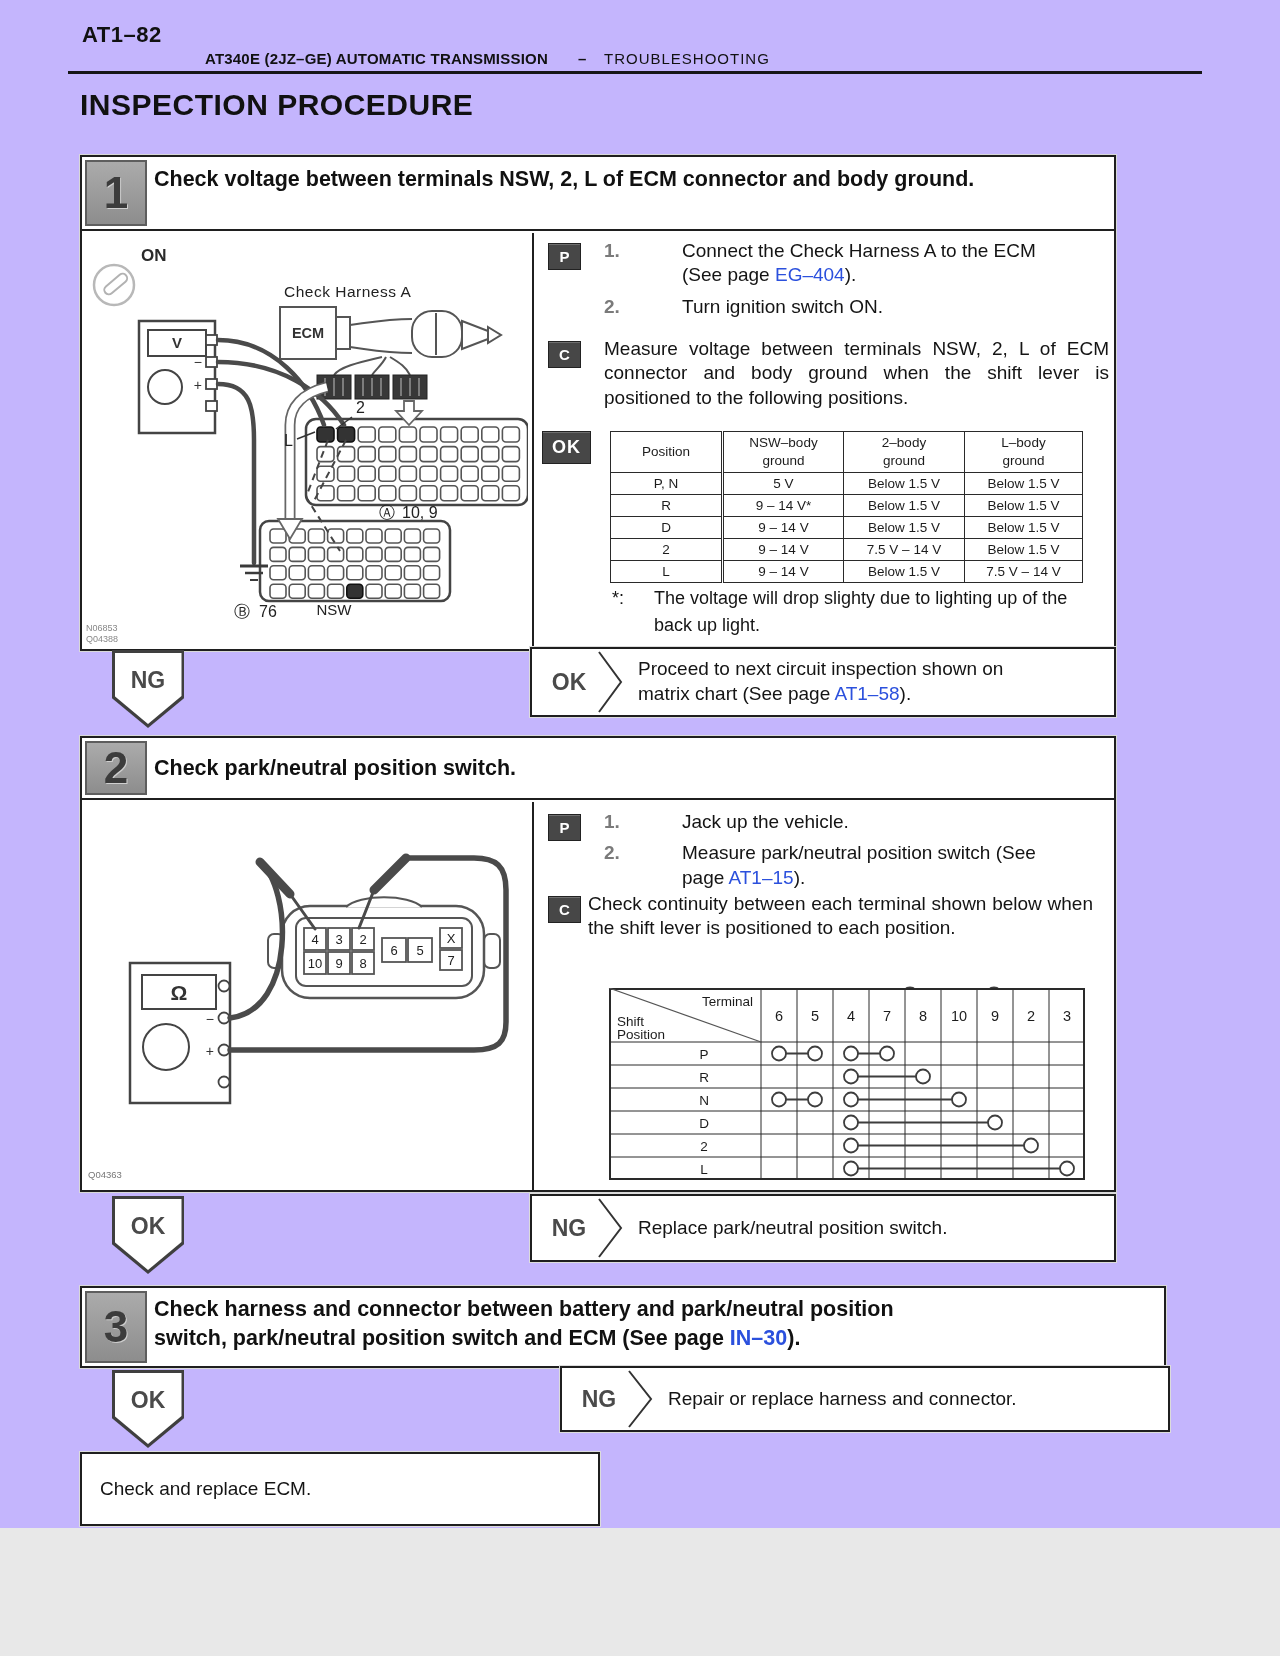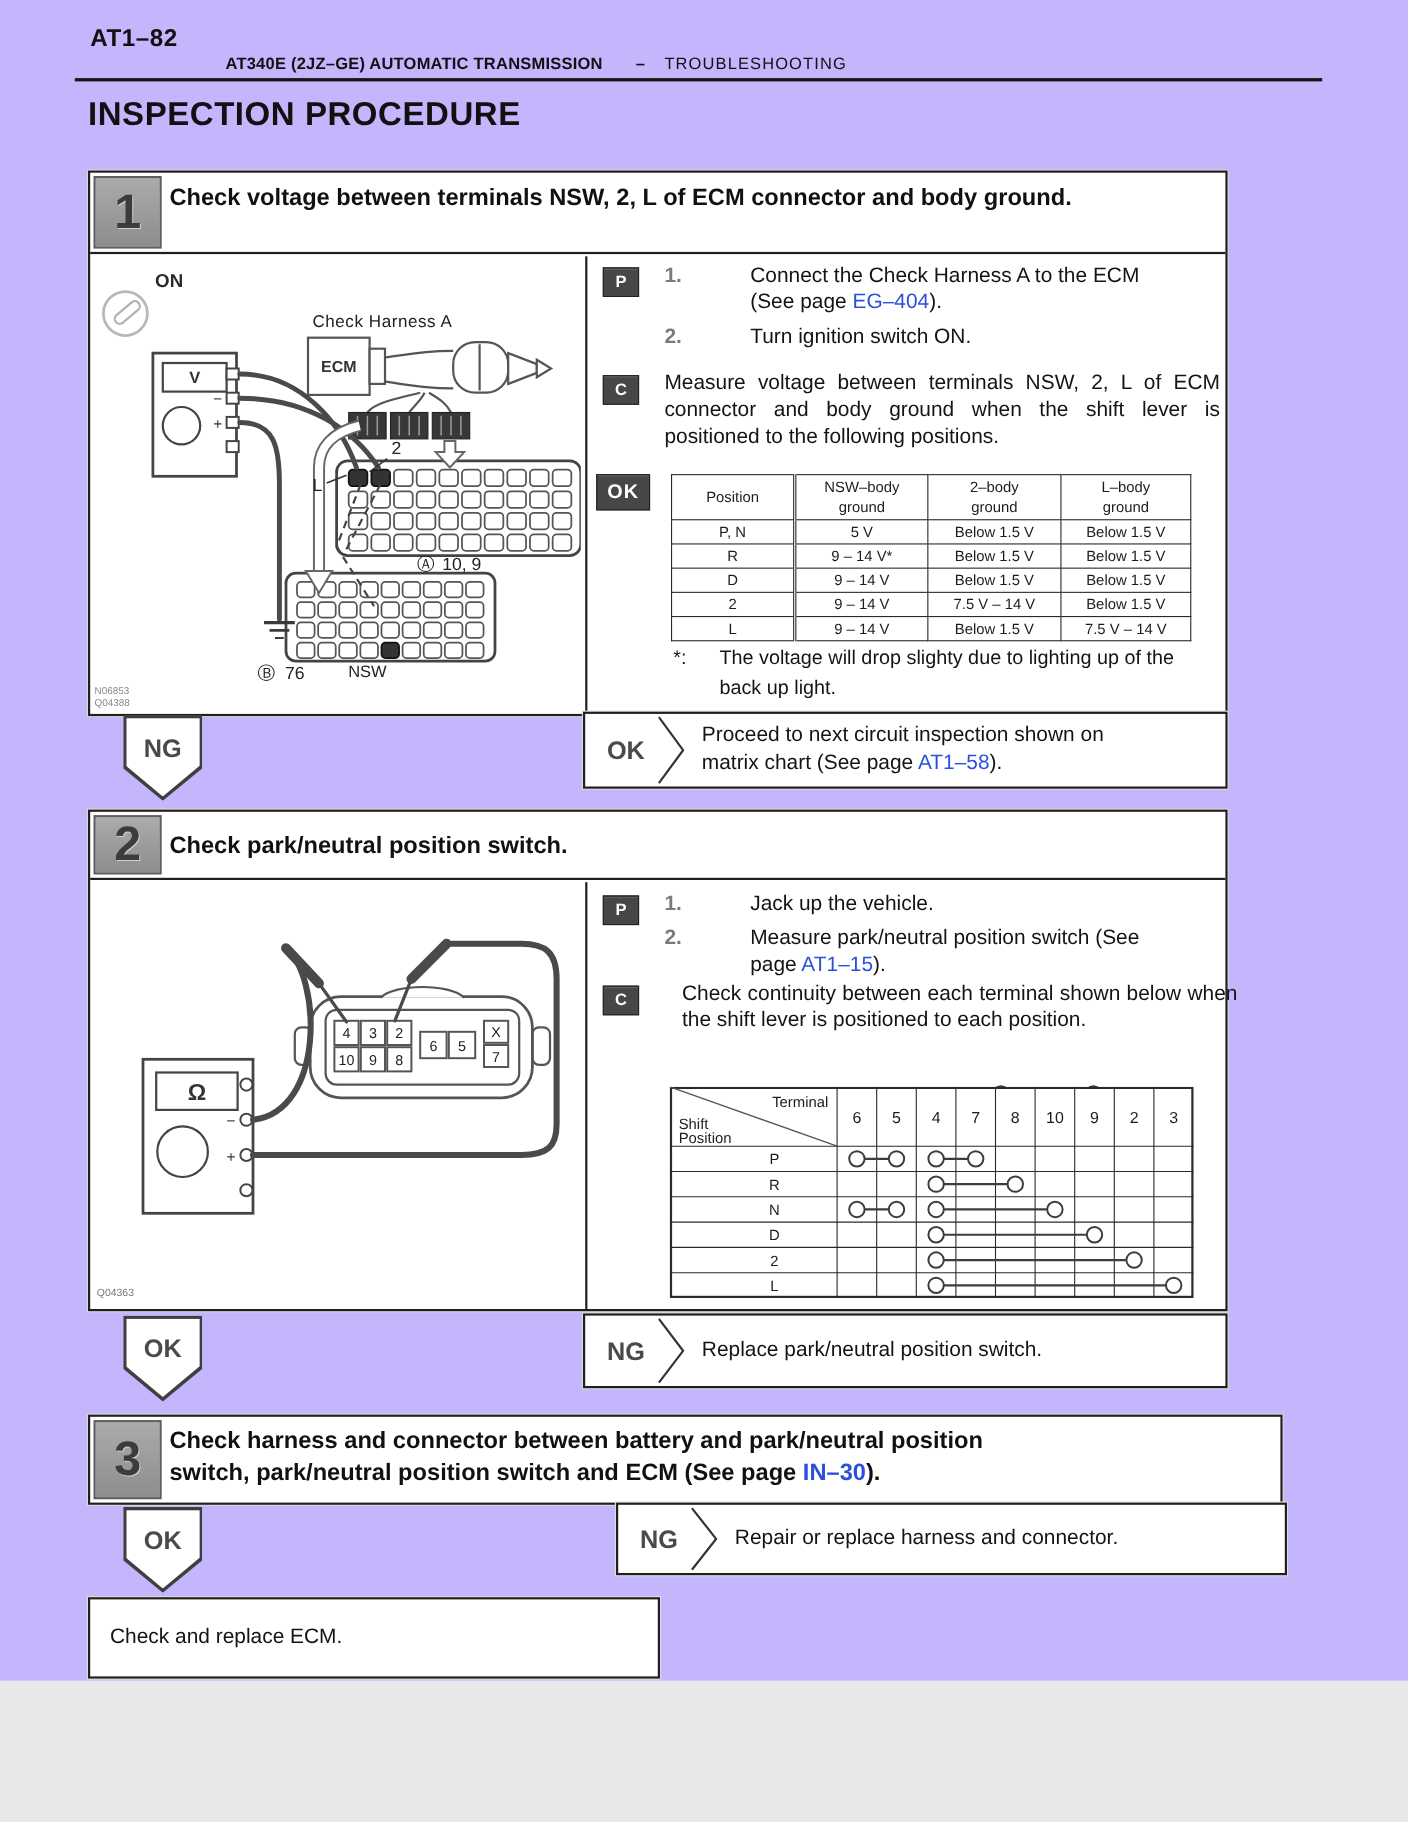--- a/index.html
+++ b/index.html
@@ -401,21 +401,21 @@
             <span class="pnum">1.</span>
             <span class="ptext">Jack up the vehicle.</span>
           </div>
           <div class="previtem">
             <span class="pnum">2.</span>
             <span class="ptext"><span>Measure park/neutral position switch (See</span><br>
               <span>page </span><a class="link">AT1–15</a><span>).</span></span>
           </div>
         </div>
         <div class="badge" style="left:14px;top:94px;">C</div>
-        <div class="checktext" style="left:86px;top:90px;width:505px;">Check continuity between each terminal shown below when the shift lever is positioned to each position.</div>
+        <div class="checktext" style="left:54px;top:90px;width:505px;">Check continuity between each terminal shown below when the shift lever is positioned to each position.</div>
 
         <div class="legend" style="left:366px;top:150px;margin-top:32px;">
           <svg width="104" height="22" viewBox="0 0 104 22">
             <line x1="18" y1="11" x2="88" y2="11" stroke="#3d3d3d" stroke-width="2"></line>
             <circle cx="10" cy="11" r="7.5" fill="#fff" stroke="#3d3d3d" stroke-width="2"></circle>
             <circle cx="94" cy="11" r="7.5" fill="#fff" stroke="#3d3d3d" stroke-width="2"></circle>
           </svg>
           <span style="margin-left:8px;">Continuity</span>
         </div>
 

